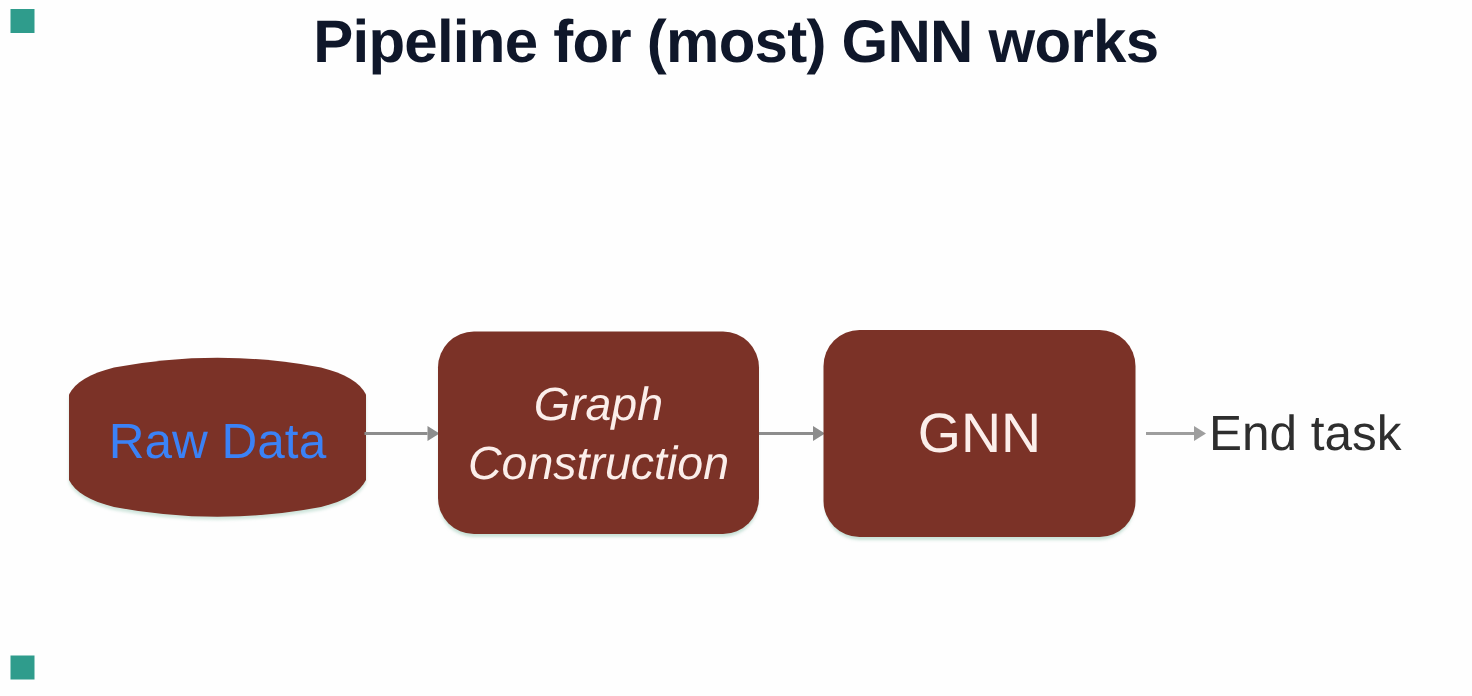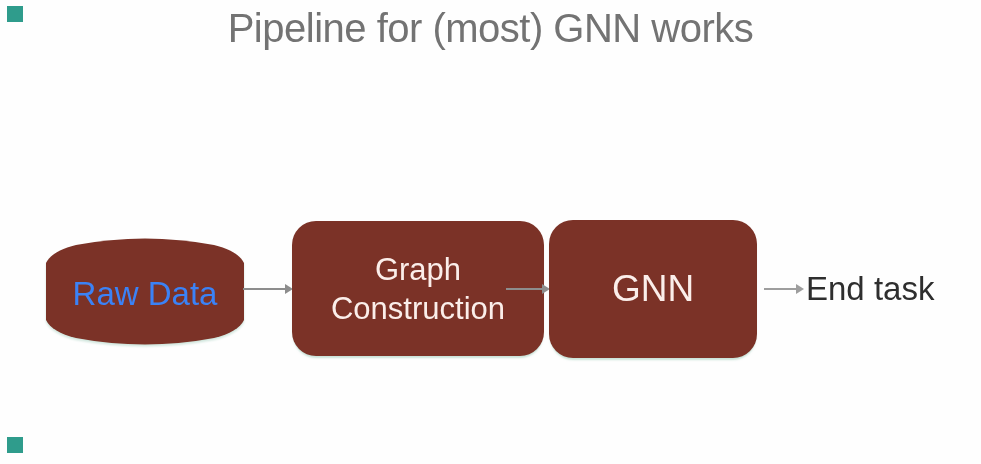--- a/index.html
+++ b/index.html
@@ -17,22 +17,22 @@
   }
 
   
   .title {
     position: absolute;
     top: 6px;
     left: 0;
     right: 0;
     text-align: center;
     font-size: 40px;
-    font-weight: normal;
-    color: #737373;
+    font-weight: bold;
+    color: #0f172a;
     letter-spacing: -0.5px;
   }
 
   
   .corner-marker {
     position: absolute;
     left: 7px;
     width: 16px;
     height: 16px;
     background: #2f9c8c;
@@ -75,24 +75,25 @@
     display: flex;
     flex-direction: column;
     align-items: center;
     justify-content: center;
     text-align: center;
     box-shadow: 0 3px 2px -1px rgba(150, 200, 180, 0.5);
   }
   .box-gc {
     left: 292px;
     top: 221px;
-    width: 252px;
+    width: 214px;
     height: 135px;
     font-size: 31px;
     line-height: 39px;
+    font-style: italic;
   }
   .box-gnn {
     left: 549px;
     top: 220px;
     width: 208px;
     height: 138px;
     font-size: 37px;
   }
 
   

